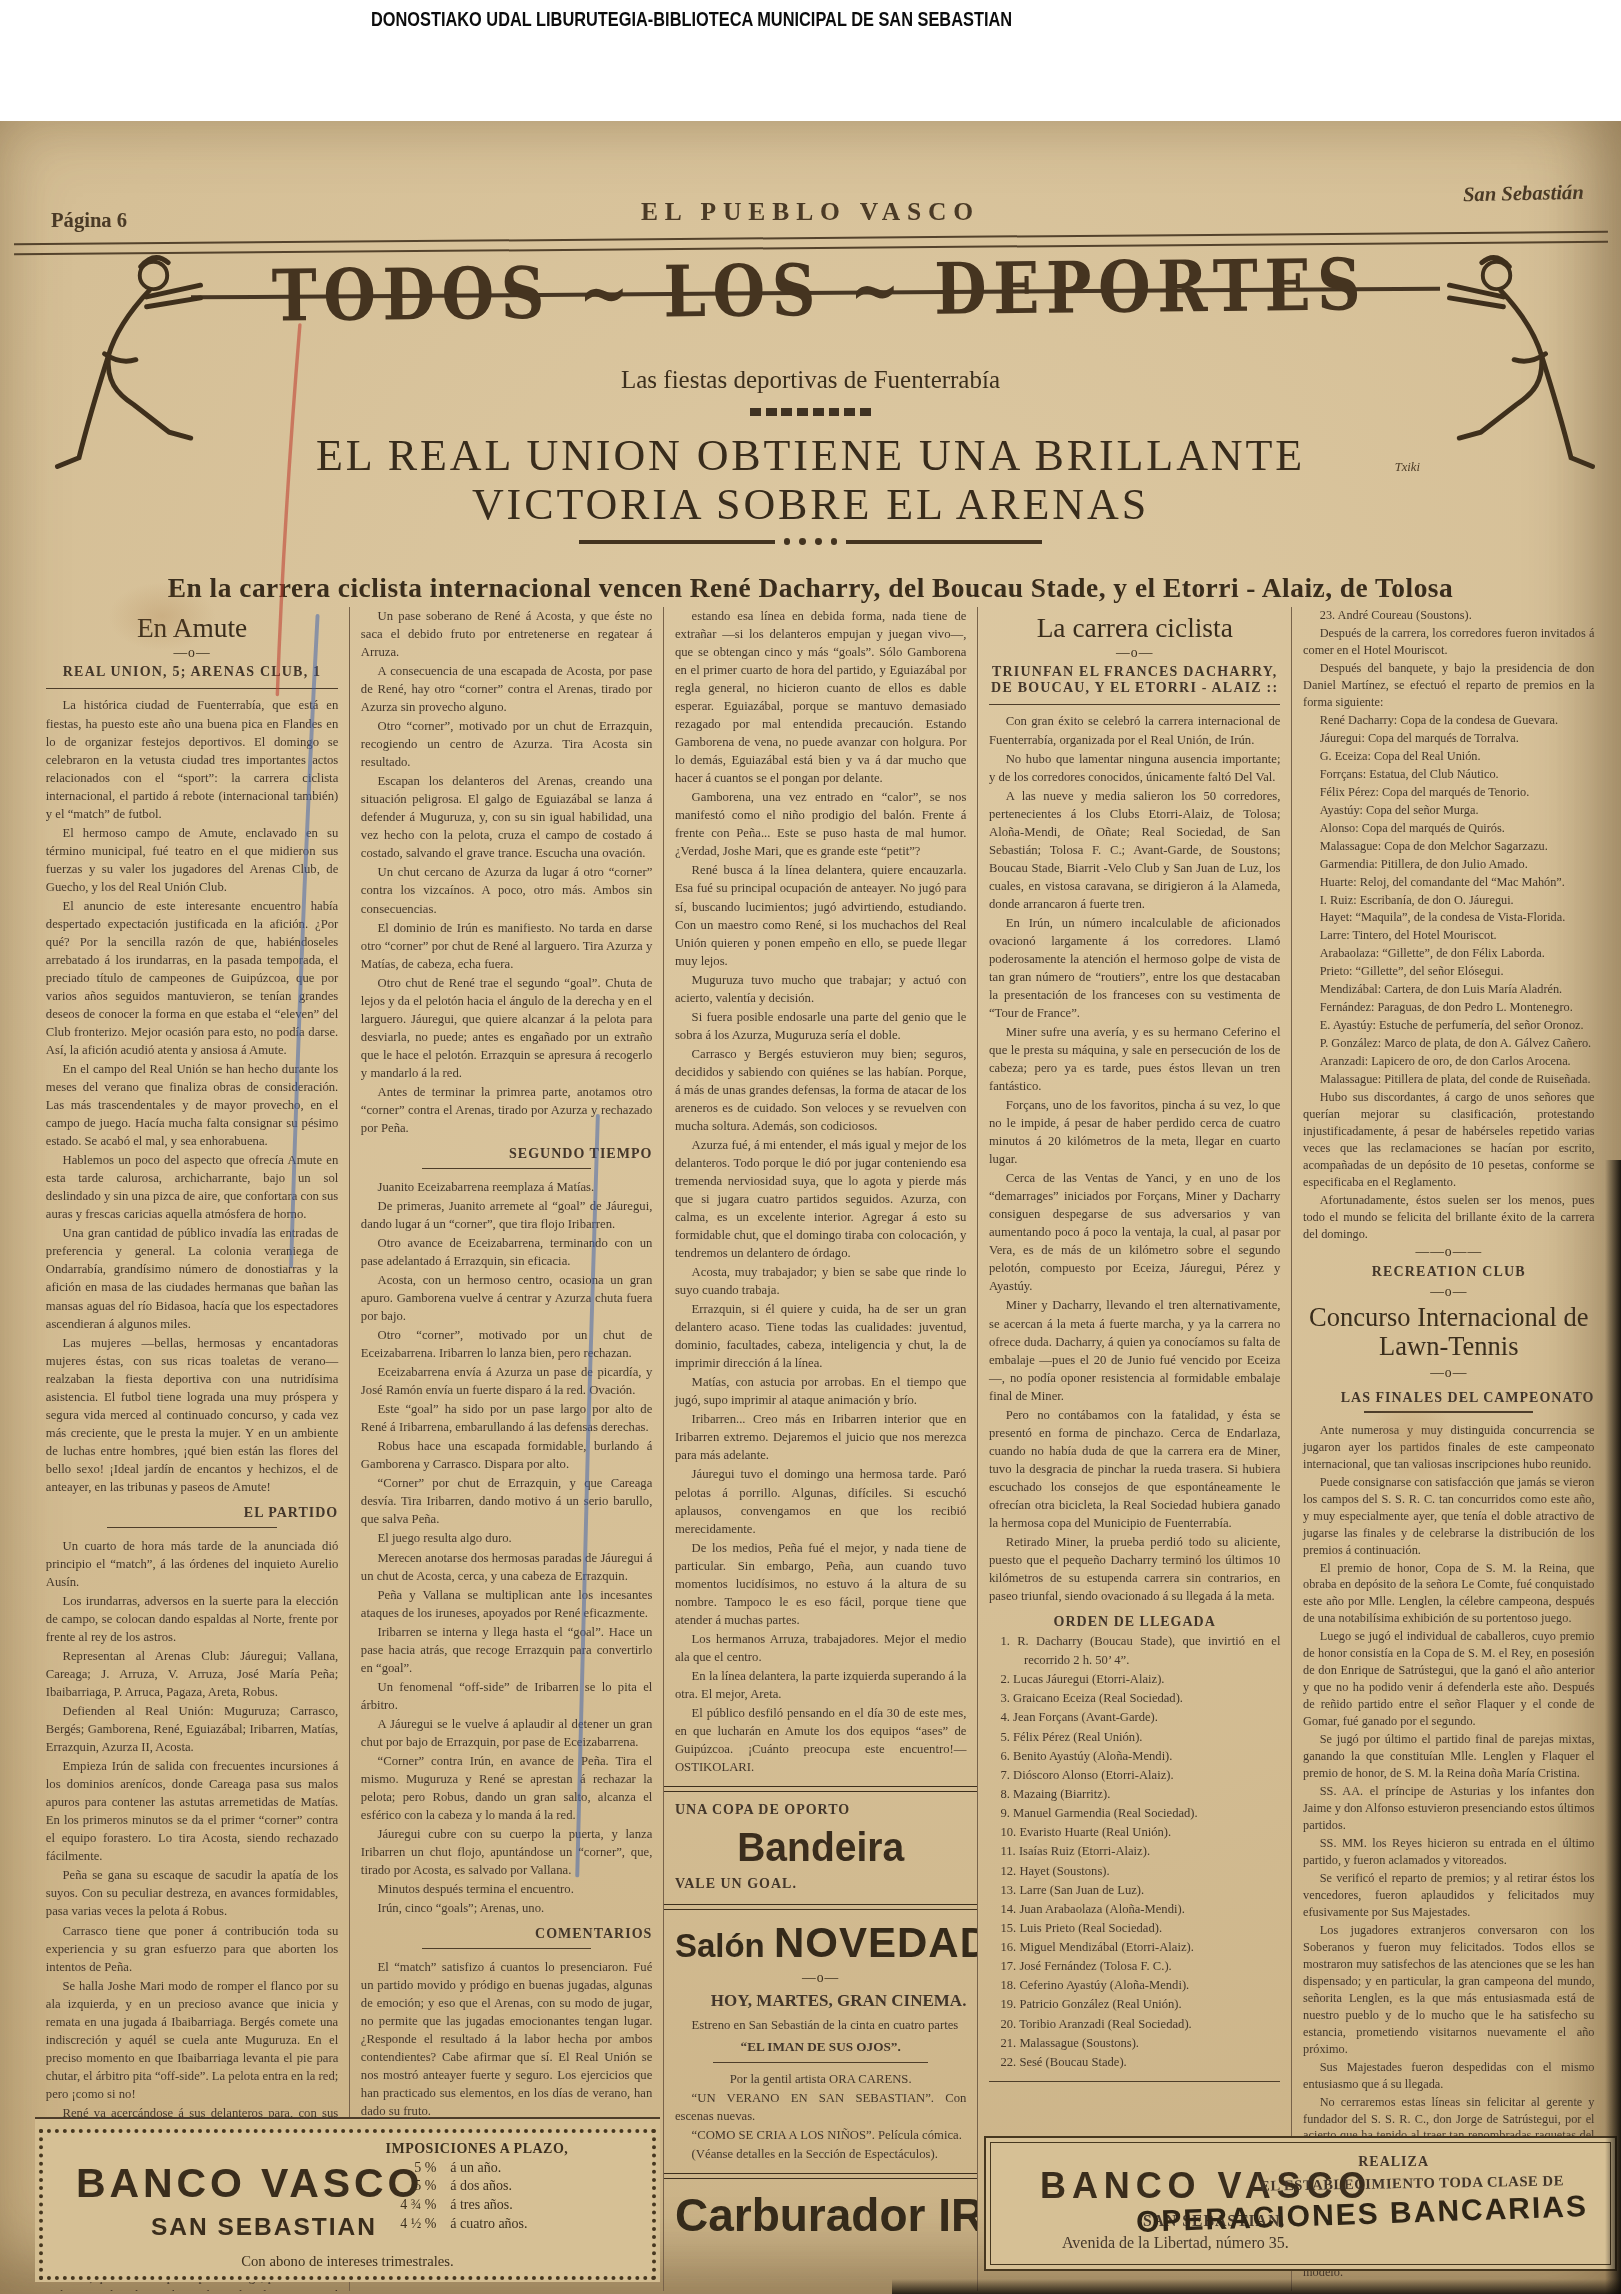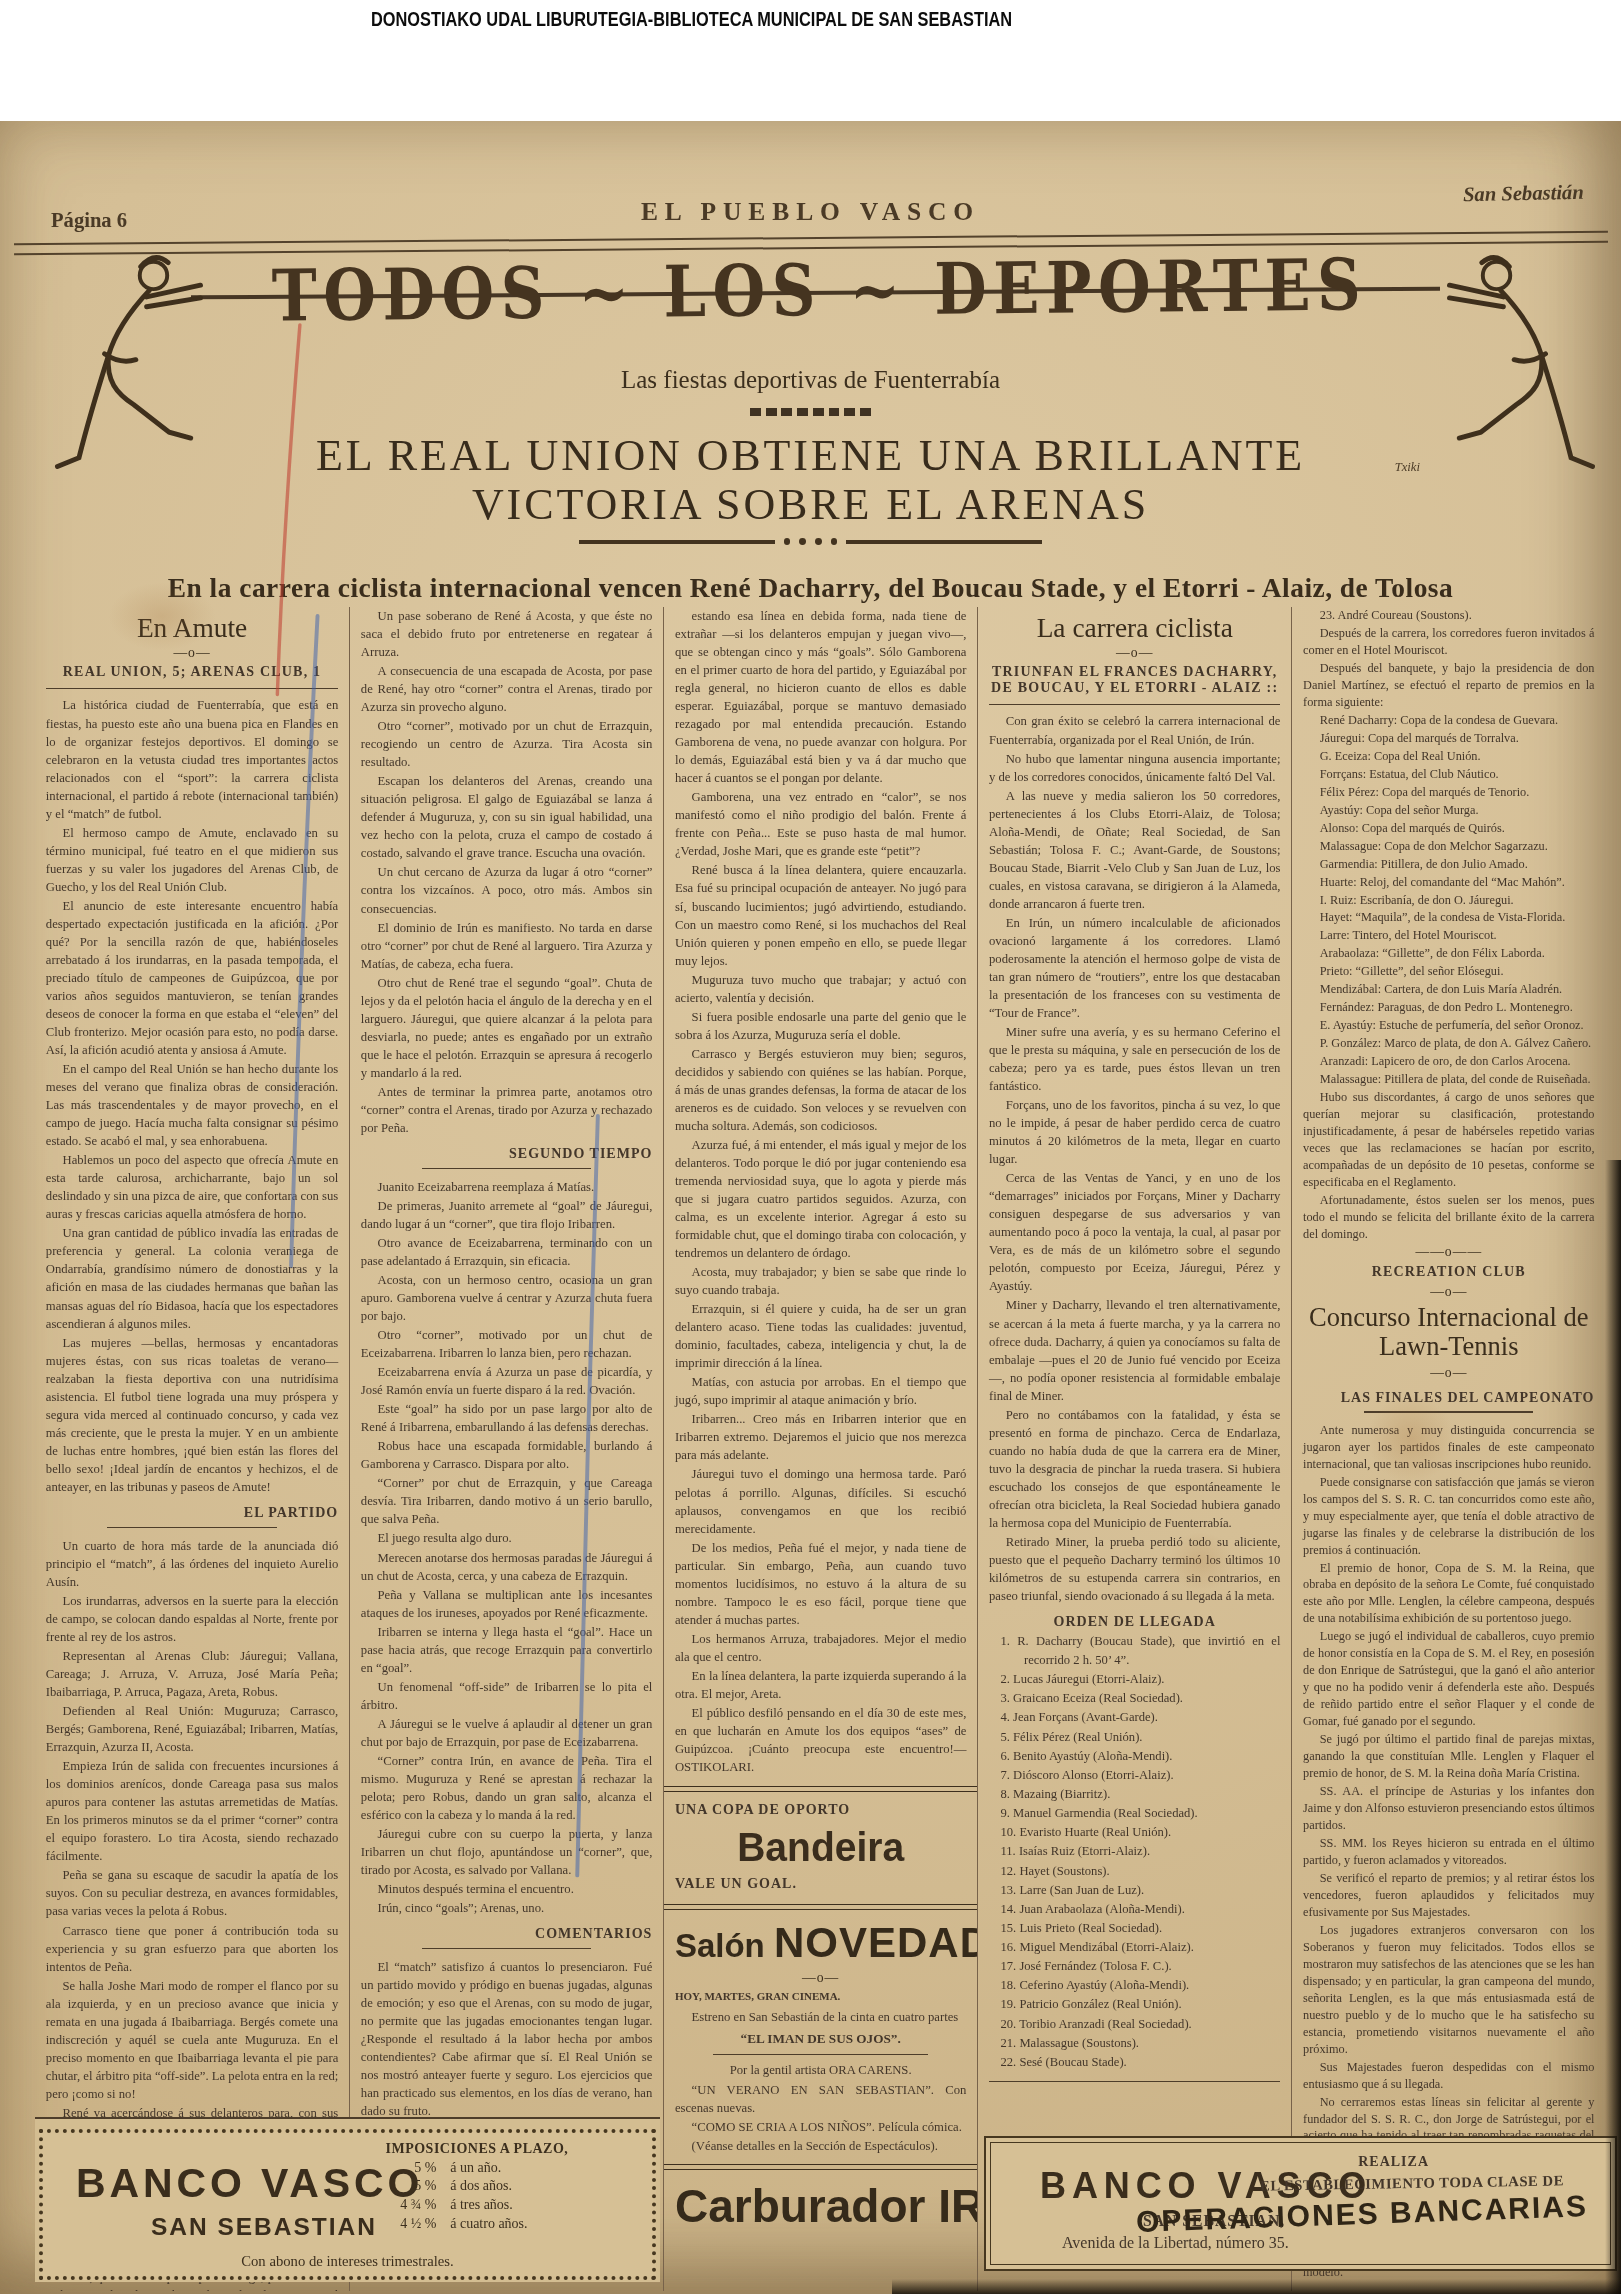--- a/index.html
+++ b/index.html
@@ -72,21 +72,21 @@
   .b-brand{text-align:center;font-family:"Liberation Sans",sans-serif;font-weight:bold;
       font-size:39px;color:#3a2d1d;margin:0 0 3.9px;transform:scaleY(1.05);}
   .b-big{text-align:center;font-family:"Liberation Sans",sans-serif;font-weight:bold;
       color:#352a1a;margin:3.9px 0 5.9px;white-space:nowrap;}
   .k-irz{font-size:46px;}
   .b-big2{text-align:center;font-family:"Liberation Sans",sans-serif;font-weight:bold;
       color:#352a1a;margin:2px 0 3.9px;white-space:nowrap;}
   .b-big2 .sm{font-size:33px;} .b-big2 .lg{font-size:42px;letter-spacing:1px;}
   .b-bigserif{text-align:center;font-size:26.5px;line-height:1.12;margin:2.9px 0;text-indent:0;color:#3a2d1c;}
   .b-pc{text-align:center;text-indent:0;font-size:12.7px;margin:1px 0;}
-  .b-pcb{text-align:left;text-indent:0;font-size:11px;font-weight:bold;margin:2.9px 0;}
+  .b-pcb{text-align:right;text-indent:0;font-size:17px;font-weight:bold;margin:2.9px 0;}
   .b-film{text-align:center;font-weight:bold;font-size:13.2px;width:74%;margin:4.9px auto 6.9px;
       padding-bottom:6.9px;border-bottom:1.5px solid #4d3d2a;}
   
   .banco-left{position:absolute;left:35px;top:1996px;width:625px;height:165px;
       border-top:2px solid #4d3d2a;background:#d3bd91;padding-top:6.9px;box-sizing:border-box;}
   .scallop{margin:2.9px 3.9px;height:143px;border:4.9px dotted #46371f;background:#d6c095;
       position:relative;}
   .bl-name{position:absolute;left:33px;top:27.4px;font-family:"Liberation Sans",sans-serif;
       font-weight:bold;font-size:41px;letter-spacing:3.9px;color:#3a2d1c;}
   .bl-city{position:absolute;left:108px;top:80px;font-family:"Liberation Sans",sans-serif;

